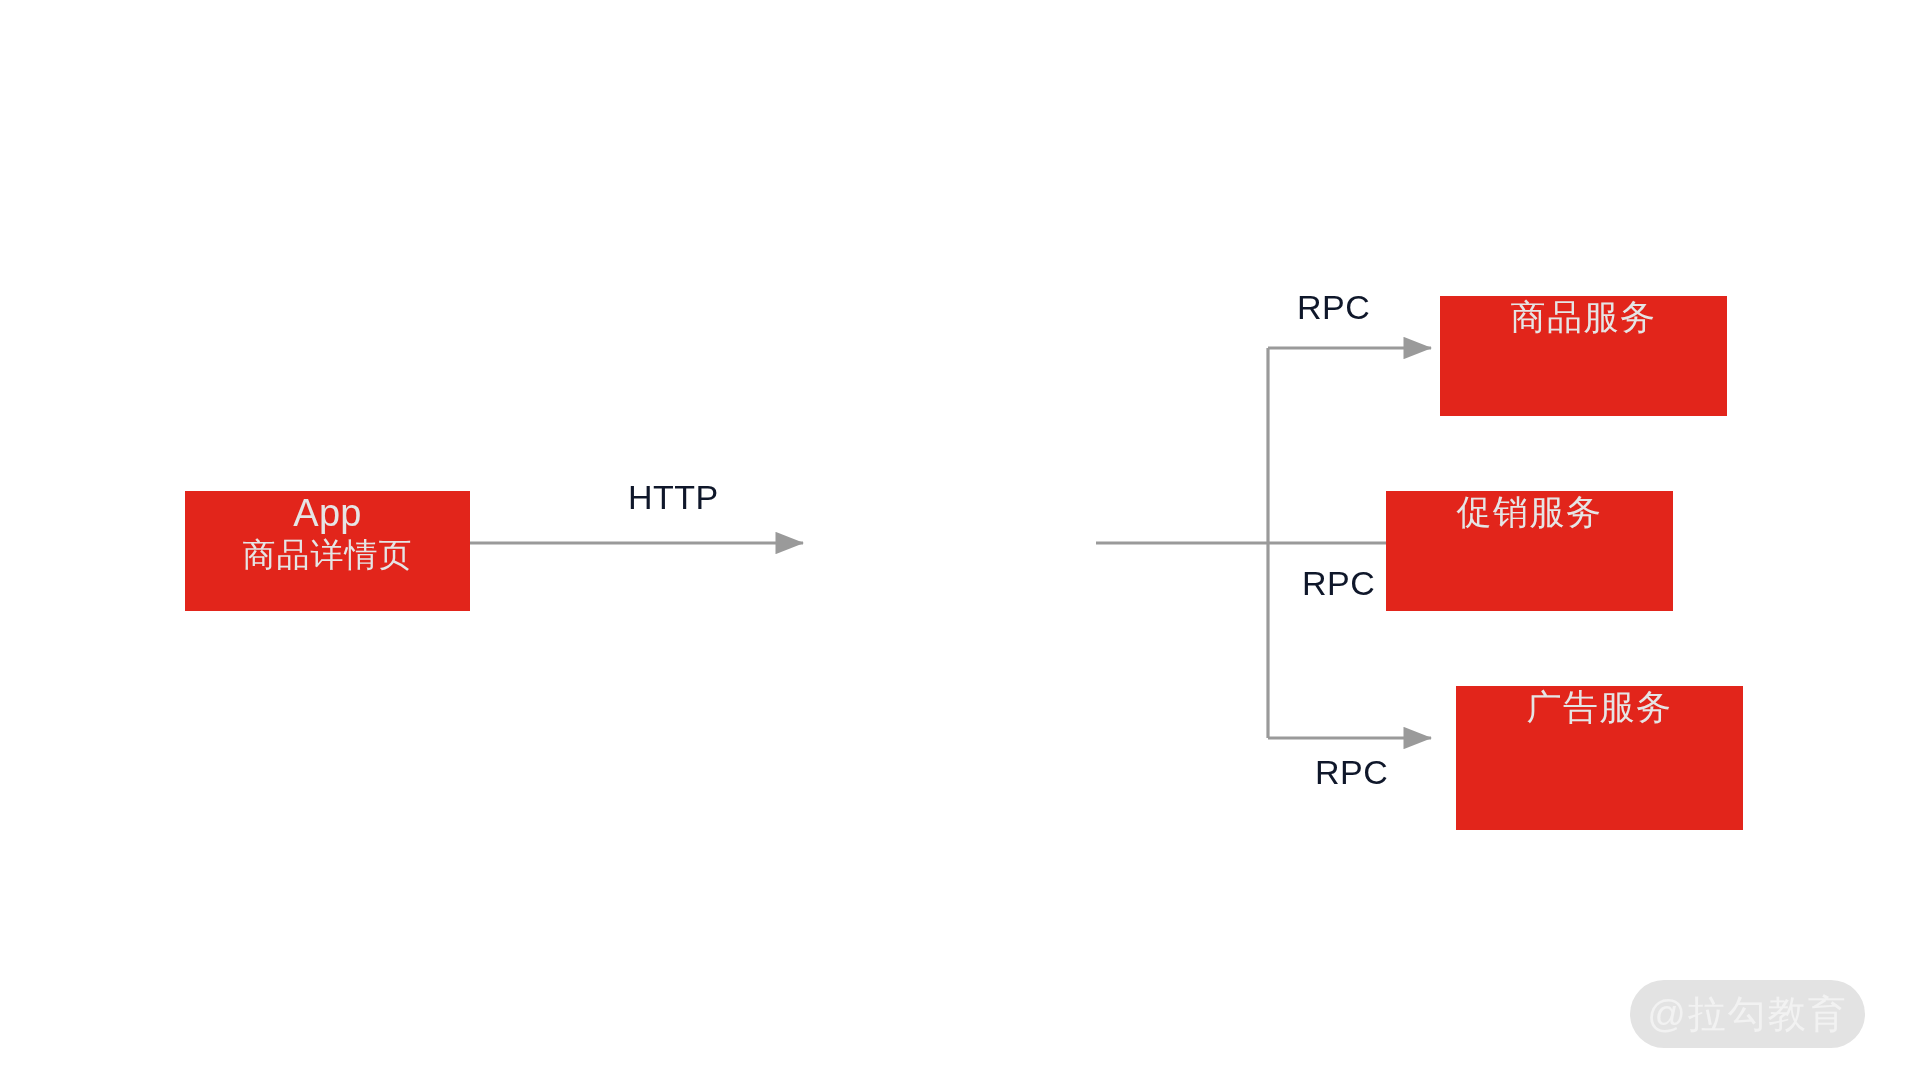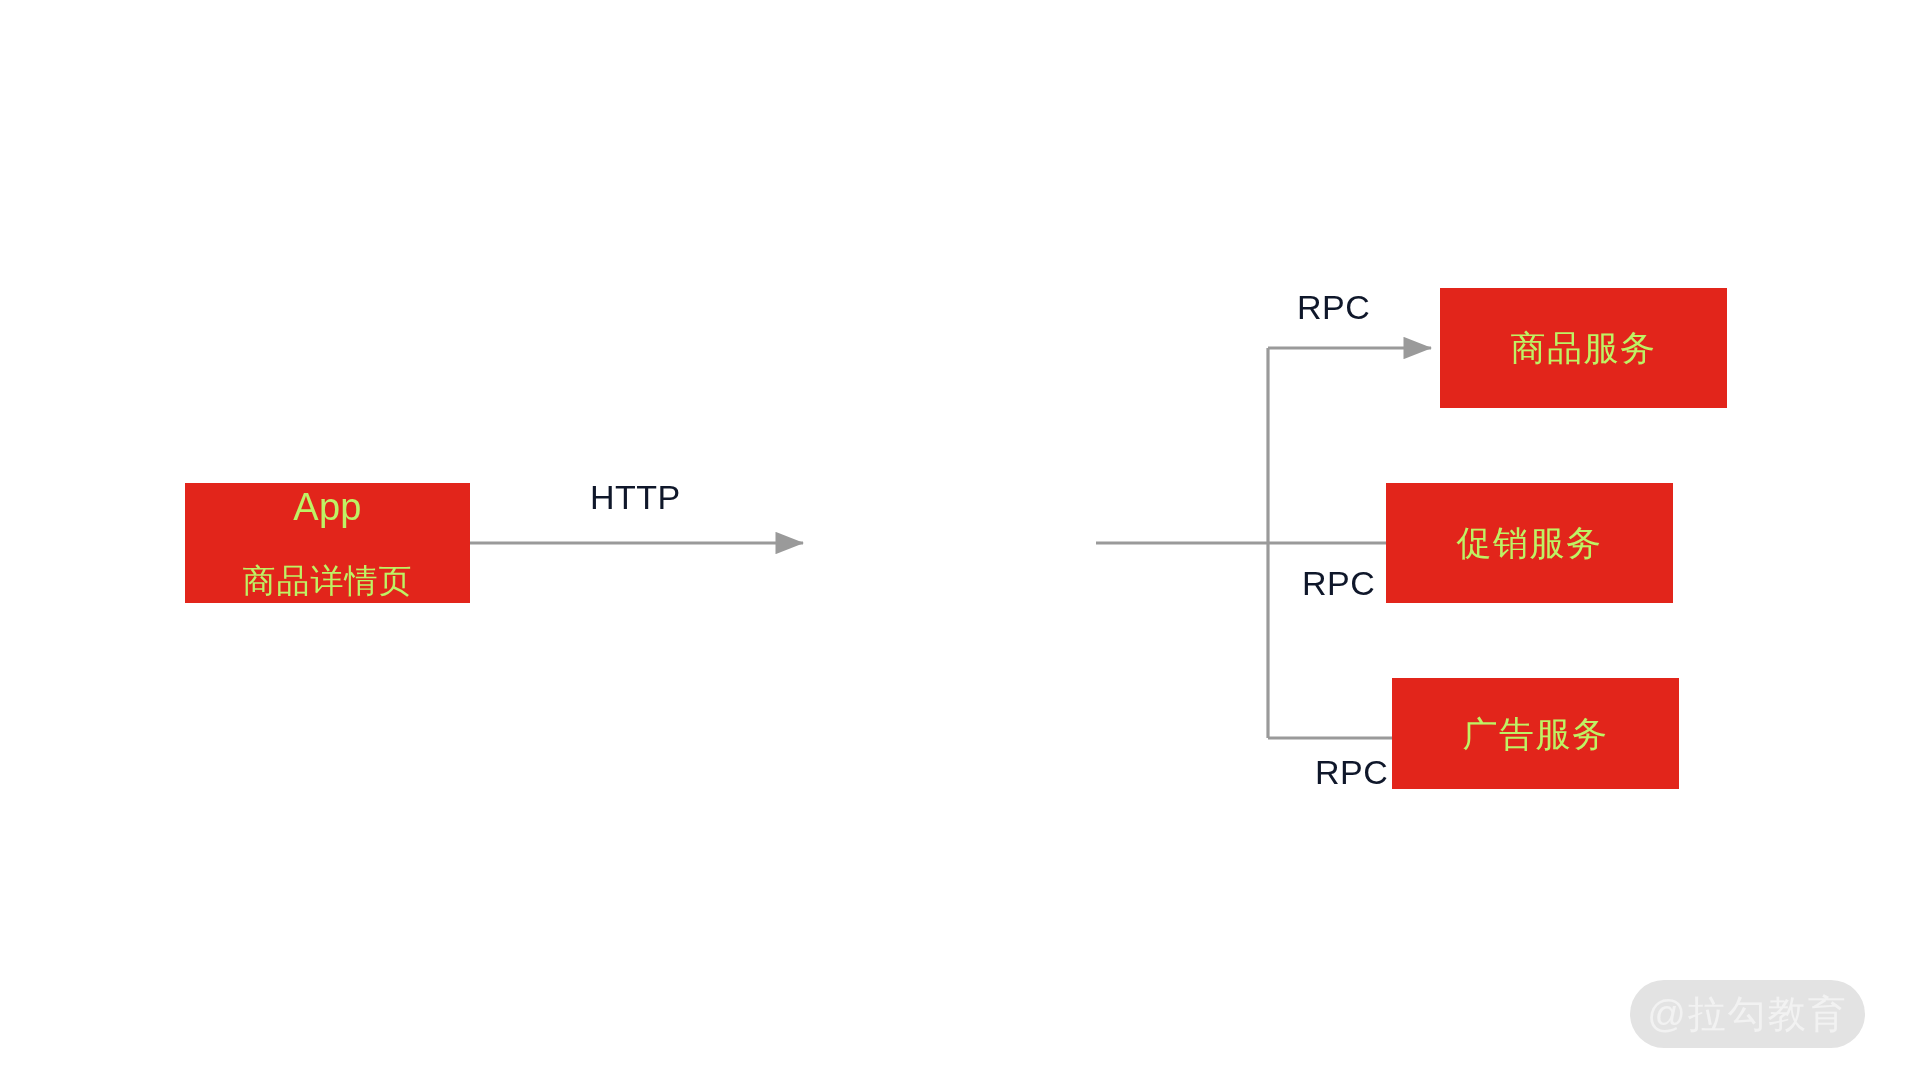--- a/index.html
+++ b/index.html
@@ -25,25 +25,25 @@
     width: 1920px;
     height: 1079px;
     pointer-events: none;
   }
   .node {
     position: absolute;
     box-sizing: border-box;
     display: flex;
     flex-direction: column;
     align-items: center;
-    justify-content: center;
-    color: #bef264;
+    color: #e5e5e5;
     text-align: center;
     line-height: 1.18;
     user-select: none;
+    margin-top: 8px;
   }
   .node-line-latin {
     font-size: 38px;
     font-weight: 400;
     letter-spacing: 0.3px;
   }
   .node-line-cjk {
     font-size: 33px;
     font-weight: 400;
     letter-spacing: 1px;
@@ -103,39 +103,39 @@
 
     <g>
       <line x1="1268" y1="543" x2="1431" y2="543" stroke="#9a9a9a" stroke-width="3.2" marker-end="url(#arrowhead)"></line>
     </g>
 
     <g>
       <line x1="1268" y1="738" x2="1431" y2="738" stroke="#9a9a9a" stroke-width="3.2" marker-end="url(#arrowhead)"></line>
     </g>
   </svg>
 
-  <div class="node" style="left:185px; top:483px; width:285px; height:120px; background:#e2251b;gap:32px;">
+  <div class="node" style="left:185px; top:483px; width:285px; height:120px; background:#e2251b;">
     <div class="node-line-latin">App</div>
     <div class="node-line-cjk">商品详情页</div>
   </div>
 
 
   <div class="node" style="left:1440px; top:288px; width:287px; height:120px; background:#e2251b;">
     <div class="node-single">商品服务</div>
   </div>
 
   <div class="node" style="left:1386px; top:483px; width:287px; height:120px; background:#e2251b;">
     <div class="node-single">促销服务</div>
   </div>
 
-  <div class="node" style="left:1392px; top:678px; width:287px; height:111px; background:#e2251b;">
+  <div class="node" style="left:1456px; top:678px; width:287px; height:144px; background:#e2251b;">
     <div class="node-single">广告服务</div>
   </div>
 
-  <div class="edge-label" style="left:590px; top:478px;">HTTP</div>
+  <div class="edge-label" style="left:628px; top:478px;">HTTP</div>
 
   <div class="edge-label" style="left:1297px; top:288px;">RPC</div>
 
   <div class="edge-label" style="left:1302px; top:564px;">RPC</div>
 
   <div class="edge-label" style="left:1315px; top:753px;">RPC</div>
 
   <div class="watermark" style="left:1630px; top:980px; width:235px; height:68px;">@拉勾教育</div>
 
 </div>

